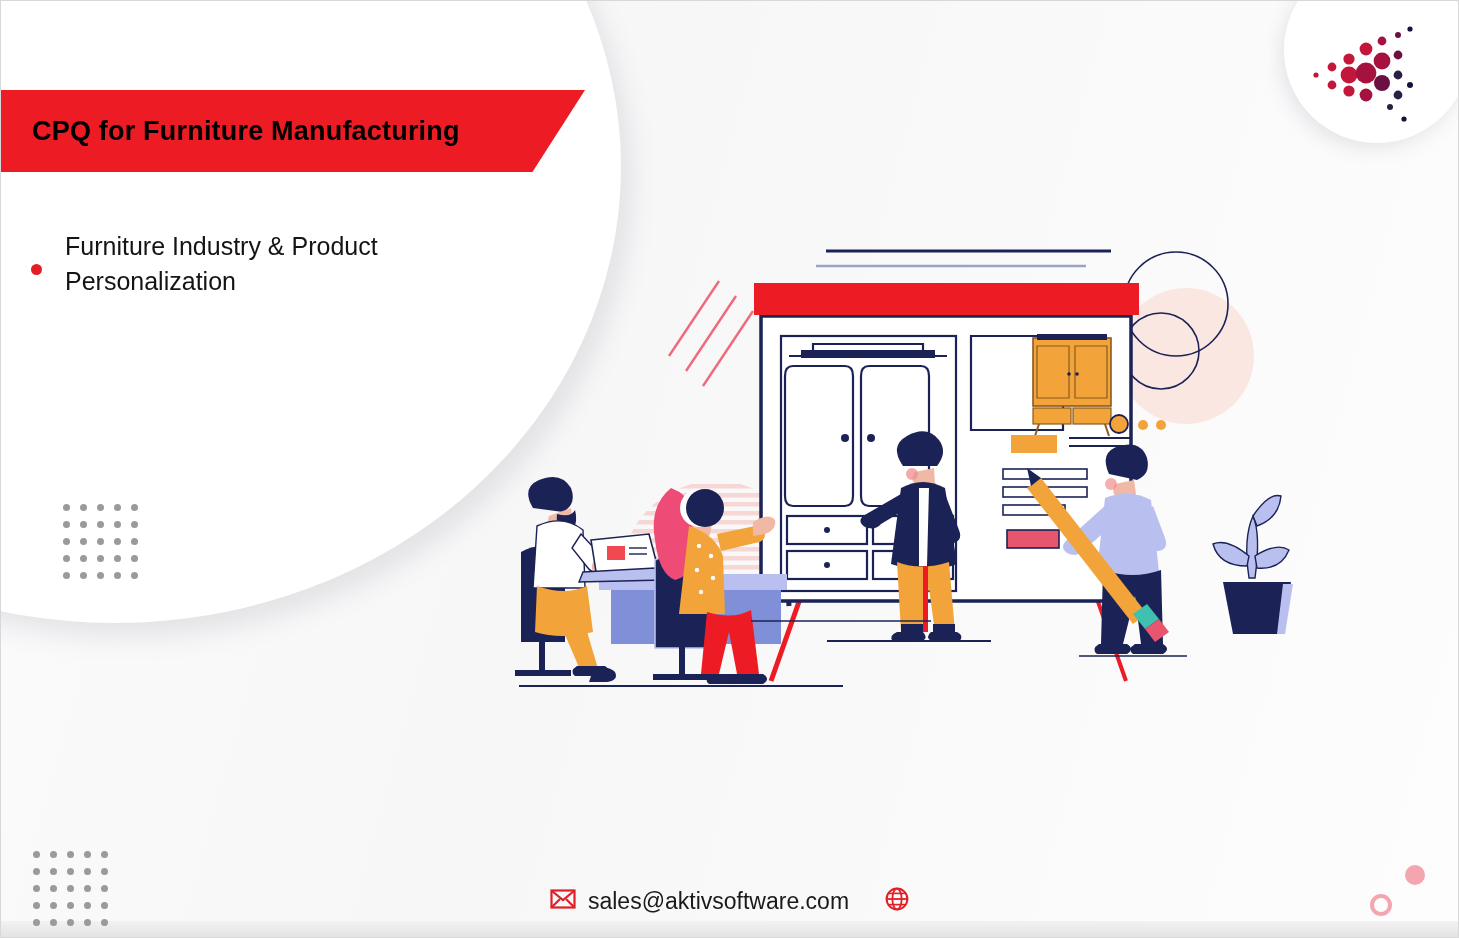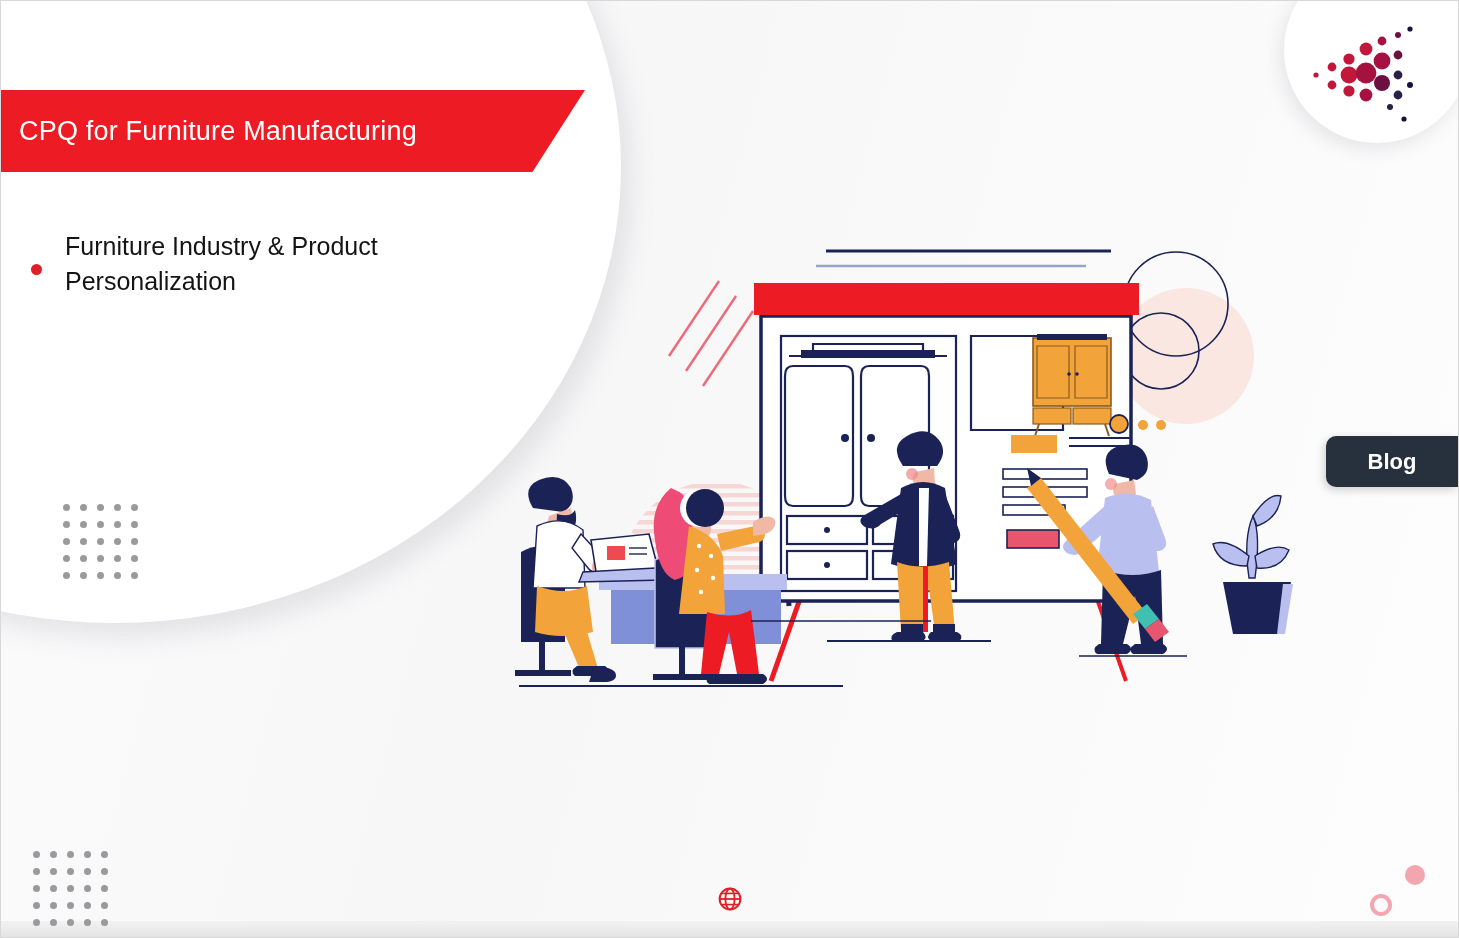--- a/index.html
+++ b/index.html
@@ -40,25 +40,25 @@
   
   .title-banner{
     position:absolute;left:0;top:89px;
     width:584px;height:82px;
     background:#ED1C24;
     z-index:20;
     clip-path:polygon(0 0,100% 0,91% 100%,0 100%);
     display:flex;align-items:center;
   }
   .title-banner .txt{
-    color:#ffffff;
+    color:#000000;
     font-size:27px;
-    font-weight:normal;
+    font-weight:bold;
     letter-spacing:.2px;
-    padding-left:18px;
+    padding-left:31px;
     white-space:nowrap;
   }
   
   .bullets{
     position:absolute;left:20px;top:228px;
     width:530px;
     z-index:20;
   }
   .bullet-row{
     display:flex;
@@ -424,28 +424,35 @@
         <circle cx="78" cy="92" r="3"></circle>
       </g>
       <g fill="#12153a">
         <circle cx="98" cy="14" r="2.6"></circle>
         <circle cx="98" cy="70" r="3"></circle>
         <circle cx="92" cy="104" r="2.6"></circle>
       </g>
     </svg>
   </div>
 
-  <div class="blog-tab">
-    <span class="txt">Blog</span>
-  </div>
 
   <div class="deco-circle" id="deco-dot-filled"></div>
   <div class="deco-circle" id="deco-dot-ring"></div>
 
   <div class="footer-contacts">
+    <div class="contact">
+      <span class="icon-red">
+        <svg width="26" height="20" viewBox="0 0 26 20" xmlns="http://www.w3.org/2000/svg">
+          <rect x="1.5" y="1.5" width="23" height="17" fill="none" stroke="#E01F26" stroke-width="2.2"></rect>
+          <path d="M2 2 L13 11 L24 2" fill="none" stroke="#E01F26" stroke-width="2.2"></path>
+          <path d="M2 18 L10 10 M24 18 L16 10" fill="none" stroke="#E01F26" stroke-width="2.2"></path>
+        </svg>
+      </span>
+      <span class="label">sales@aktivsoftware.com</span>
+    </div>
     <div class="contact">
       <span class="icon-red">
         <svg width="24" height="24" viewBox="0 0 24 24" xmlns="http://www.w3.org/2000/svg">
           <circle cx="12" cy="12" r="10.4" fill="none" stroke="#E01F26" stroke-width="2"></circle>
           <ellipse cx="12" cy="12" rx="4.6" ry="10.4" fill="none" stroke="#E01F26" stroke-width="1.8"></ellipse>
           <line x1="1.8" y1="12" x2="22.2" y2="12" stroke="#E01F26" stroke-width="1.8"></line>
           <line x1="3.4" y1="6.4" x2="20.6" y2="6.4" stroke="#E01F26" stroke-width="1.6"></line>
           <line x1="3.4" y1="17.6" x2="20.6" y2="17.6" stroke="#E01F26" stroke-width="1.6"></line>
         </svg>
       </span>

